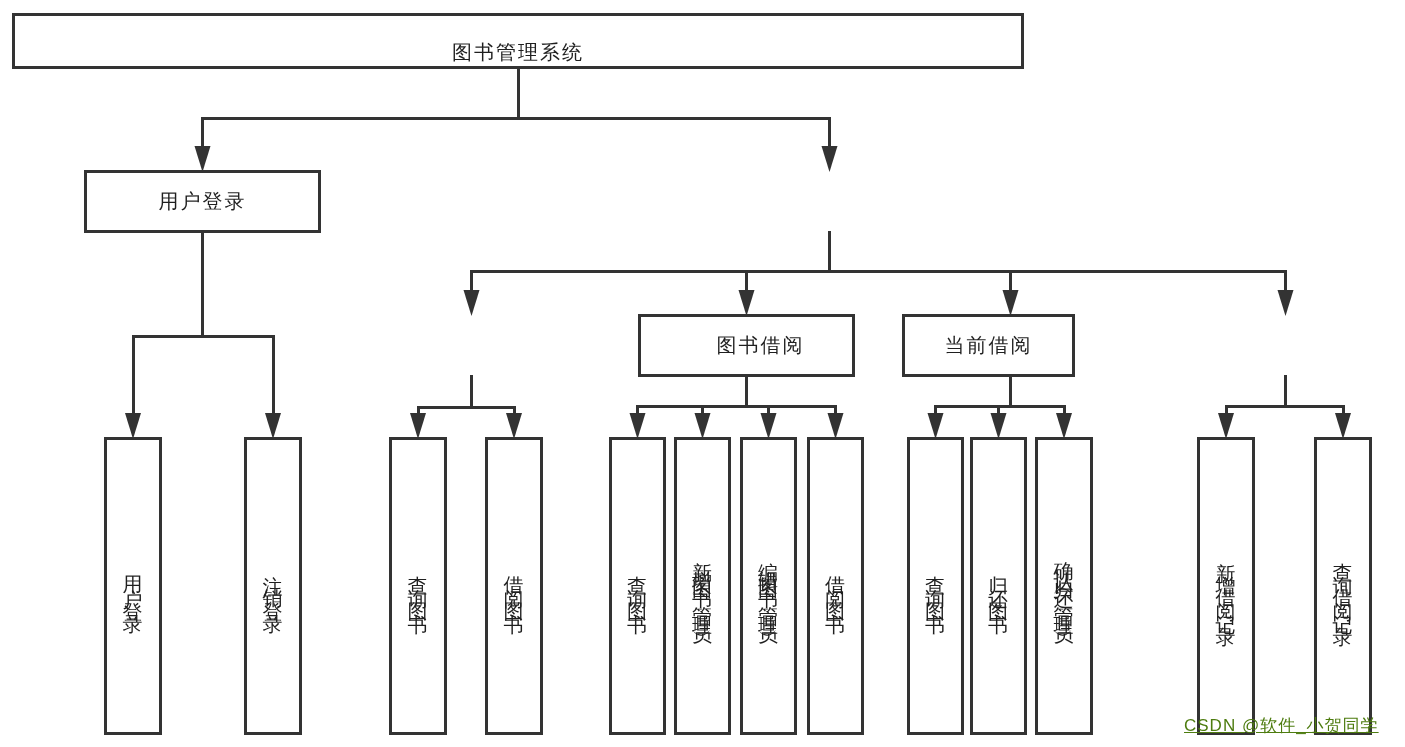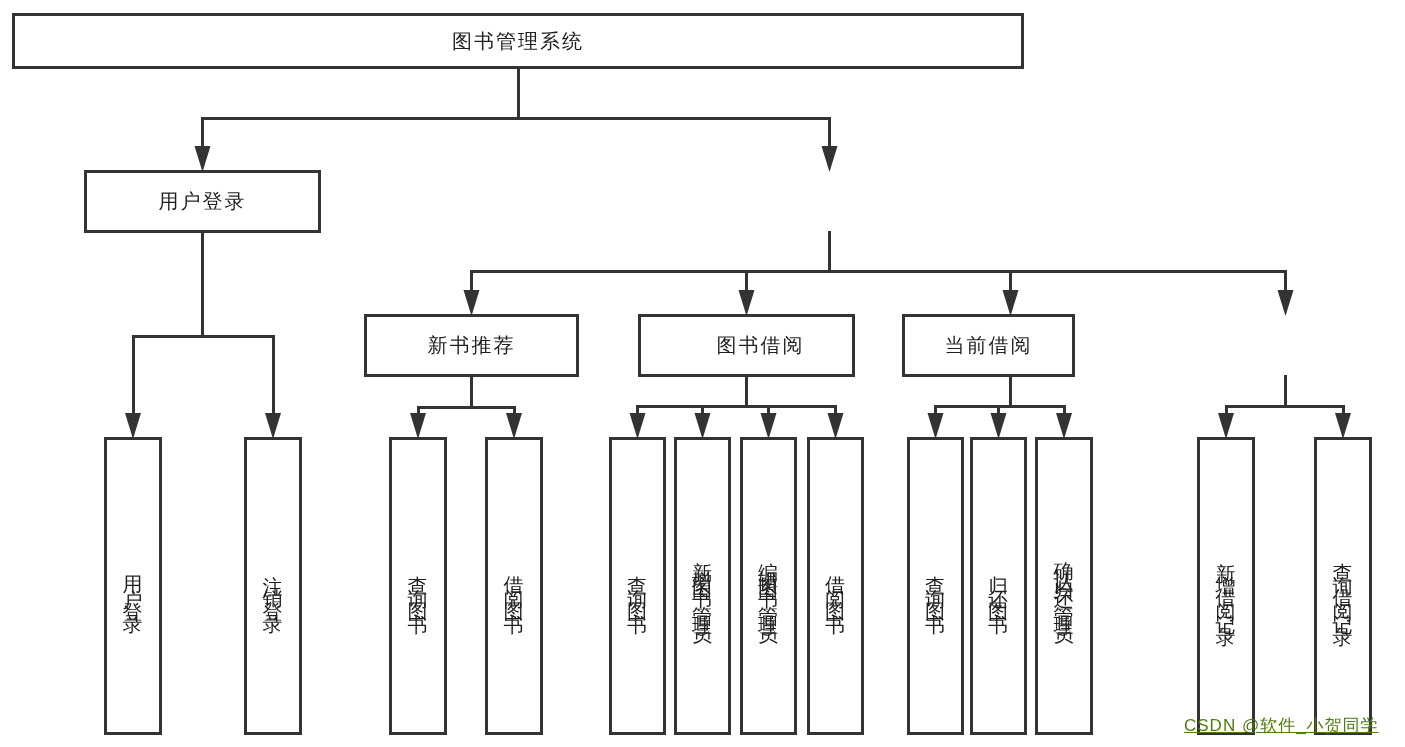--- a/index.html
+++ b/index.html
@@ -111,28 +111,25 @@
       <polygon points="1056,413 1072,413 1064,439" fill="#333333"></polygon>
       <line x1="1285.5" y1="375" x2="1285.5" y2="406" stroke="#333333" stroke-width="3" shape-rendering="crispEdges"></line>
       <line x1="1224.5" y1="406" x2="1344.5" y2="406" stroke="#333333" stroke-width="3" shape-rendering="crispEdges"></line>
       <line x1="1226" y1="406" x2="1226" y2="419" stroke="#333333" stroke-width="3" shape-rendering="crispEdges"></line>
       <polygon points="1218,413 1234,413 1226,439" fill="#333333"></polygon>
       <line x1="1343" y1="406" x2="1343" y2="419" stroke="#333333" stroke-width="3" shape-rendering="crispEdges"></line>
       <polygon points="1335,413 1351,413 1343,439" fill="#333333"></polygon>
     </svg>
 
   <div class="watermark" style="color: #4d7c0f; text-decoration: underline;">CSDN @软件_小贺同学</div>
-<div class="node" style="left: 12px; top: 13px; width: 1012px; height: 56px; border-color: rgb(51, 51, 51); color: rgb(31, 31, 31);">
+<div class="node" style="left: 12px; top: 13px; width: 1012px; height: 56px; border-color: rgb(51, 51, 51); color: rgb(31, 31, 31); align-items: flex-end;">
       <span>图书管理系统</span>
     </div>
     <div class="node" style="left: 84px; top: 170px; width: 237px; height: 63px; border-color: rgb(51, 51, 51); color: rgb(31, 31, 31);">
       <span>用户登录</span>
-    </div>
-    <div class="node" style="left: 364px; top: 314px; width: 215px; height: 63px; border-color: rgb(51, 51, 51); color: rgb(31, 31, 31);">
-      <span>新书推荐</span>
     </div>
     <div class="node" style="left: 638px; top: 314px; width: 217px; height: 63px; border-color: rgb(51, 51, 51); color: rgb(31, 31, 31); padding-left: 28px;">
       <span>图书借阅</span>
     </div>
     <div class="node" style="left: 902px; top: 314px; width: 173px; height: 63px; border-color: rgb(51, 51, 51); color: rgb(31, 31, 31);">
       <span>当前借阅</span>
     </div>
     <div class="node vertical" style="left: 104px; top: 437px; width: 58px; height: 298px; border-color: rgb(51, 51, 51); color: rgb(31, 31, 31);">
       <span>用户登录</span>
     </div>

